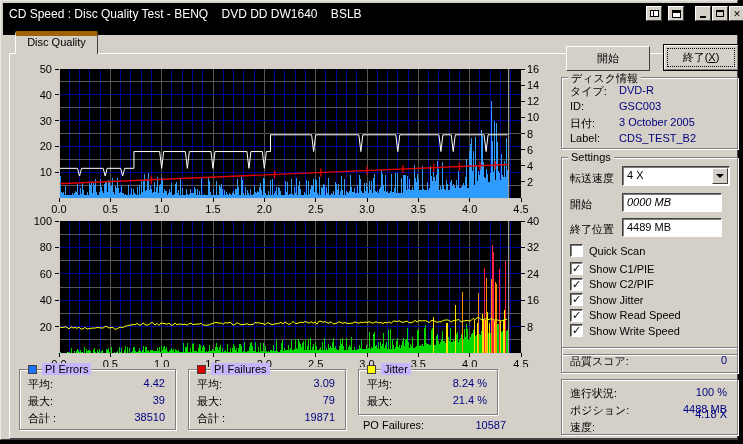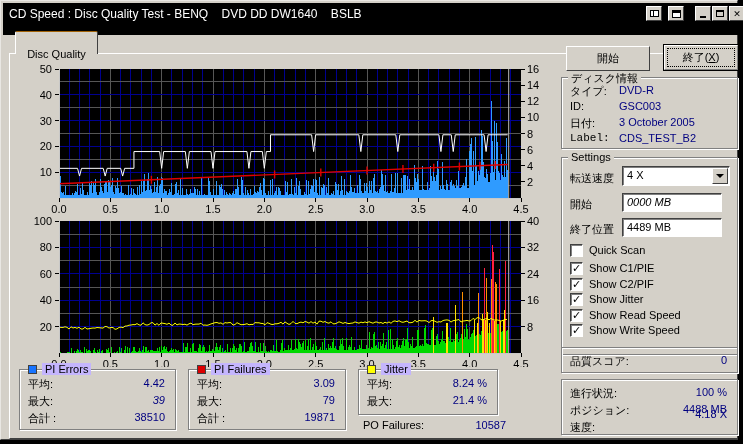--- a/index.html
+++ b/index.html
@@ -18,23 +18,23 @@
             display:flex; align-items:center; justify-content:center; font-size:9px; font-weight:bold; }
   .glyph-book { width:9px; height:7px; border:1px solid #000; background:#fff;
                 box-shadow:inset 2px 0 0 #fff, inset 3px 0 0 #000; }
   .glyph-save { width:9px; height:8px; border:1px solid #000; background:#fff;
                 box-shadow:inset 0 2px 0 #000; }
   .glyph-max { width:8px; height:7px; border:1px solid #000; border-top:2px solid #000; }
   .glyph-min { width:6px; height:2px; background:#000; margin-top:7px; }
 
   
   .tab { position:absolute; left:14px; top:30px; width:83px; height:23px; background:#d4d0c8;
-         border-top:1px solid #a16207; border-left:1px solid #fff; border-right:1px solid #404040;
+         border-top:5px solid #a16207; border-left:1px solid #fff; border-right:1px solid #404040;
          border-top-left-radius:2px; border-top-right-radius:2px;
-         text-align:center; padding-top:16px; z-index:3; }
+         text-align:center; padding-top:0; z-index:3; }
   .tabpage { position:absolute; left:8px; top:52px; width:729px; height:386px;
              border-top:1px solid #fff; border-left:1px solid #fff;
              border-right:1px solid #404040; border-bottom:1px solid #404040; background:#d4d0c8; }
 
   .recorded { position:absolute; left:58px; top:55px; width:482px; text-align:right; font-size:11px; }
 
   svg { position:absolute; }
   svg text { font-family:"Liberation Sans","DejaVu Sans",sans-serif; font-size:11px; fill:#000; }
 
   
@@ -52,21 +52,21 @@
   .row-value { position:absolute; color:#000080; }
   .field { position:absolute; background:#fff; border-top:1px solid #404040; border-left:1px solid #404040;
            border-right:1px solid #fff; border-bottom:1px solid #fff;
            box-shadow:inset 1px 1px 0 #808080; padding:2px 0 0 4px; }
   .combo-arrow { position:absolute; right:1px; top:1px; bottom:1px; width:16px; background:#d4d0c8;
                  border-top:1px solid #fff; border-left:1px solid #fff;
                  border-right:1px solid #404040; border-bottom:1px solid #404040;
                  display:flex; align-items:center; justify-content:center; }
   .combo-arrow b { width:0; height:0; border-left:4px solid transparent; border-right:4px solid transparent;
                    border-top:4px solid #000; }
-  .cbrow { position:absolute; left:8px; display:flex; align-items:flex-start; gap:6px; }
+  .cbrow { position:absolute; left:8px; display:flex; align-items:center; gap:6px; }
   .cbbox { width:13px; height:13px; background:#fff; border-top:1px solid #404040; border-left:1px solid #404040;
            border-right:1px solid #fff; border-bottom:1px solid #fff; box-shadow:inset 1px 1px 0 #808080;
            display:flex; align-items:center; justify-content:center;
            font-size:11px; font-weight:bold; line-height:11px; }
   .legend-sq { position:absolute; width:9px; height:9px; border:1px solid #404040; top:-5px; left:8px; }
   .statbox-title { position:absolute; top:-7px; left:22px; background:#c4b5fd; padding:0 3px; }
 </style>
 </head>
 <body>
 
@@ -1203,21 +1203,21 @@
 
     <div class="groupbox" style="left:560px; top:76px; width:177px; height:72px;">
       <span class="gtitle">ディスク情報</span>
       <div id="disc-info-rows">
           <span class="row-label" style="top: 6px;">タイプ:</span>
           <span class="row-value" style="left: 57px; top: 6px;">DVD-R</span>
           <span class="row-label" style="top: 22px;">ID:</span>
           <span class="row-value" style="left: 57px; top: 22px;">GSC003</span>
           <span class="row-label" style="top: 38px;">日付:</span>
           <span class="row-value" style="left: 57px; top: 38px;">3 October 2005</span>
-          <span class="row-label" style="top: 54px; font-family: Liberation Mono, monospace;">Label:</span>
+          <span class="row-label" style="top: 54px;">Label:</span>
           <span class="row-value" style="left: 57px; top: 54px;">CDS_TEST_B2</span>
         </div>
     </div>
 
     <div class="groupbox" style="left:560px; top:156px; width:177px; height:198px;">
       <span class="gtitle">Settings</span>
       <span class="row-label" style="top:13px">転送速度</span>
       <div class="field" style="left:60px; top:8px; width:108px; height:20px;">
         <span>4 X</span>
         <span class="combo-arrow">
@@ -1276,21 +1276,21 @@
         </div>
     </div>
 
     <div class="groupbox" style="left:18px; top:368px; width:157px; height:61px;">
       <span class="legend-sq" style="background: rgb(24, 116, 255);"></span>
       <span class="statbox-title">PI Errors</span>
       <div class="stat-rows">
           <span class="row-label" style="top: 7px;">平均:</span>
           <span class="row-value" style="top: 7px; right: 10px;">4.42</span>
           <span class="row-label" style="top: 24px;">最大:</span>
-          <span class="row-value" style="top: 24px; right: 10px; font-style: italic;">39</span>
+          <span class="row-value" style="top: 24px; right: 10px;">39</span>
           <span class="row-label" style="top: 41px;">合計 :</span>
           <span class="row-value" style="top: 41px; right: 10px;">38510</span>
         </div>
     </div>
     <div class="groupbox" style="left:187px; top:368px; width:158px; height:61px;">
       <span class="legend-sq" style="background: rgb(221, 0, 0);"></span>
       <span class="statbox-title">PI Failures</span>
       <div class="stat-rows">
           <span class="row-label" style="top: 7px;">平均:</span>
           <span class="row-value" style="top: 7px; right: 10px;">3.09</span>

